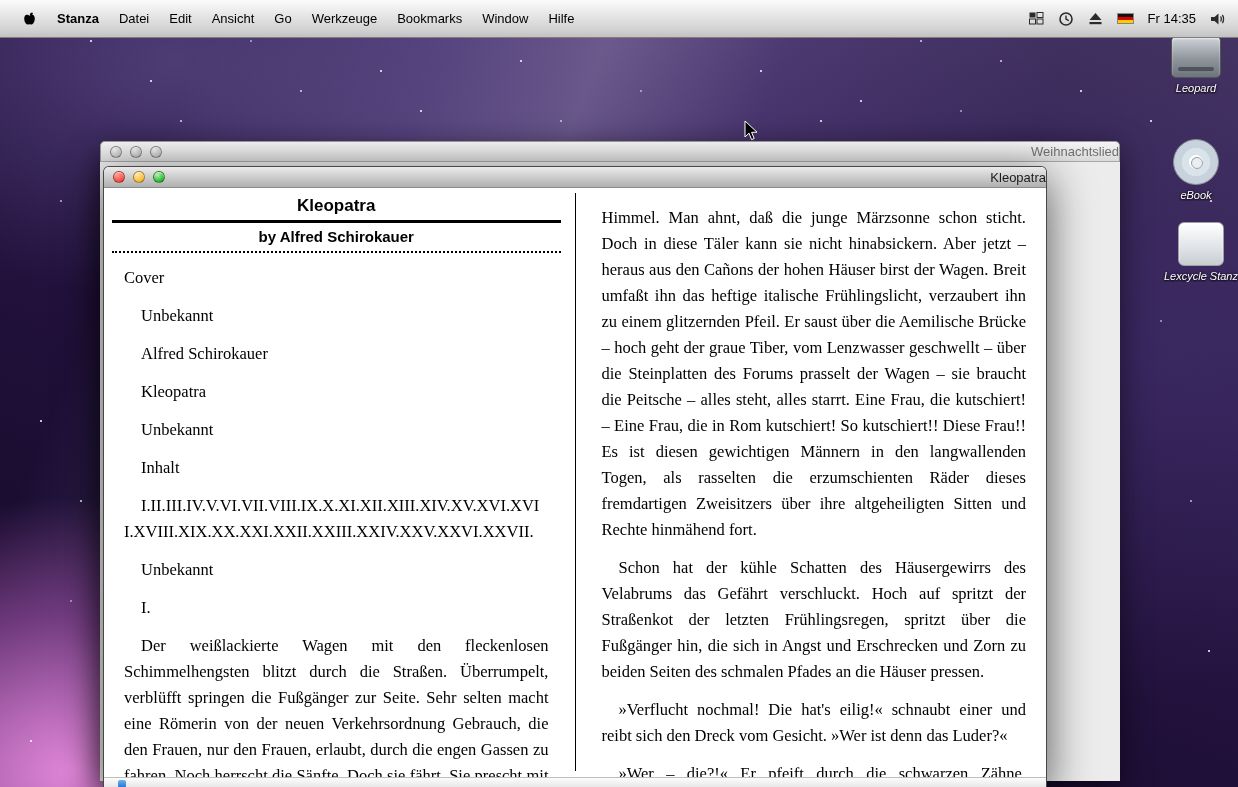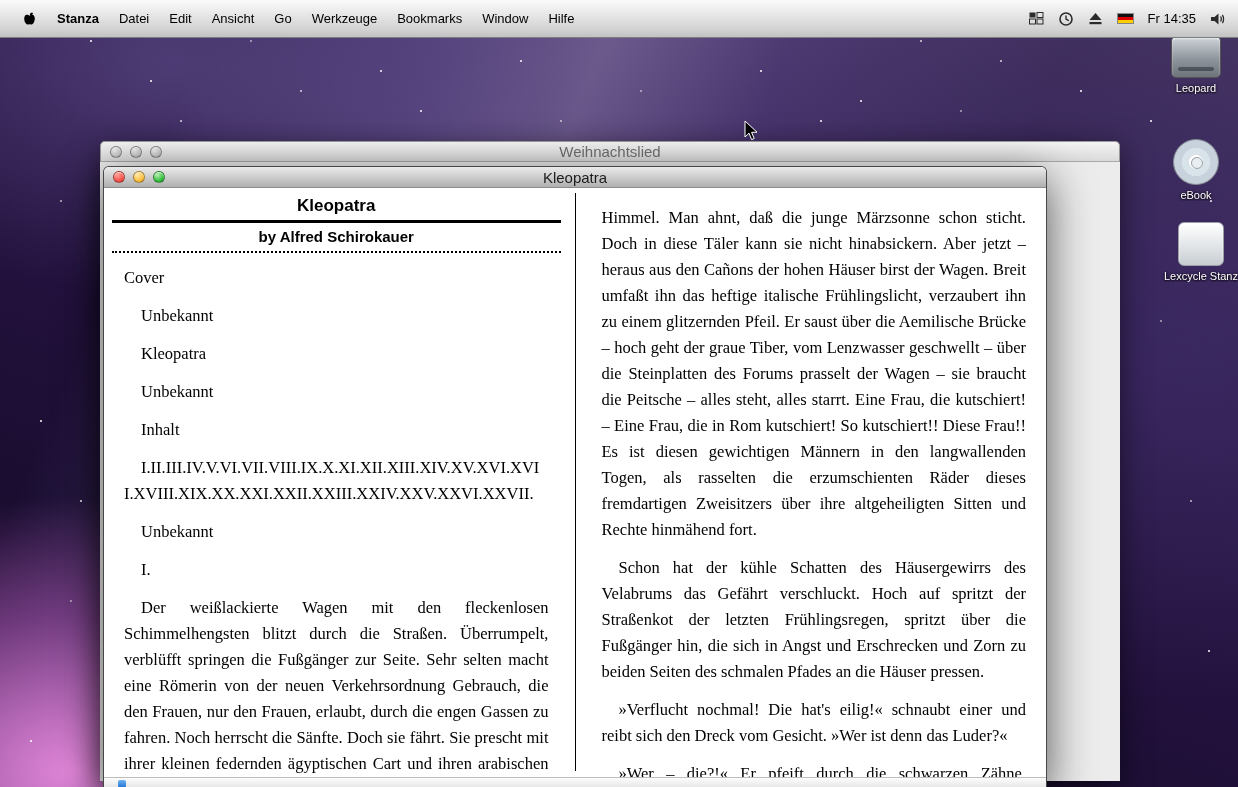--- a/index.html
+++ b/index.html
@@ -46,21 +46,21 @@
   .mb-icon { display:inline-flex; align-items:center; }
   .flag { width:17px; height:11px; display:inline-block; border:1px solid rgba(0,0,0,.4); }
   .flag .b1 { height:33.3%; background:#111; } .flag .b2 { height:33.3%; background:#d00; } .flag .b3 { height:33.4%; background:#ffce00; }
   .clock-text { font-size:13px; }
 
   
   .desk-icon { position:absolute; width:86px; text-align:center; z-index:5; cursor:default; }
   .desk-icon .glyph { margin:0 auto 4px; }
   .desk-icon .label {
     color:#fff; font-size:11px; text-shadow:0 1px 2px rgba(0,0,0,.9), 0 0 3px rgba(0,0,0,.8);
-    white-space:nowrap; overflow:hidden;
+    white-space:nowrap; overflow:hidden;font-style:italic;
   }
   .drive-internal { width:50px; height:42px; border-radius:5px;
     background:linear-gradient(#cfd4d9, #8e959c 55%, #6d747b);
     border:1px solid #555; box-shadow:inset 0 2px 2px rgba(255,255,255,.6);
     position:relative; }
   .drive-internal::after { content:""; position:absolute; left:6px; right:6px; bottom:6px; height:4px; border-radius:2px; background:rgba(40,45,50,.55); }
   .cd { width:46px; height:46px; border-radius:50%;
     background:radial-gradient(circle at 50% 50%, #bbb 0 14%, #fff 15% 22%, #d9e3ea 23% 45%, #c8d2dc 46% 70%, #aeb8c2 71% 100%);
     border:1px solid #8a9098; position:relative; }
   .cd::after { content:""; position:absolute; left:50%; top:50%; width:10px; height:10px; margin:-5px 0 0 -5px; border-radius:50%; background:#e9eef2; border:1px solid #9aa1a8; }
@@ -73,21 +73,21 @@
   .win-back { left:100px; top:141px; width:1020px; height:640px; z-index:8;
     box-shadow:0 8px 30px rgba(0,0,0,.55); background:#ececec; }
   .win-front { left:103px; top:166px; width:944px; height:621px; z-index:10;
     box-shadow:0 12px 45px rgba(0,0,0,.65); background:#fff;
     border:1px solid rgba(40,40,40,.85); border-bottom:none; display:flex; flex-direction:column; }
 
   .titlebar { height:21px; flex:0 0 21px; position:relative; display:flex; align-items:center;
     border-radius:5px 5px 0 0; }
   .titlebar.active { background:linear-gradient(#ebebeb, #c7c7c7 60%, #b0b0b0); border-bottom:1px solid #8b8b8b; }
   .titlebar.inactive { background:linear-gradient(#f4f4f4, #dadada); border:1px solid #9a9a9a; border-bottom:1px solid #a8a8a8; border-radius:5px 5px 0 0; }
-  .titlebar .title { position:absolute; left:0; right:0; text-align:center; font-size:15px; }
+  .titlebar .title { position:absolute; left:0; right:0; text-align:right; font-size:13px; }
   .titlebar.active .title { color:#1c1c1c; }
   .titlebar.inactive .title { color:#6f6f6f; }
   .lights { display:flex; gap:8px; margin-left:9px; z-index:2; }
   .light { width:12px; height:12px; border-radius:50%; border:1px solid rgba(0,0,0,.35);
     box-shadow:inset 0 1px 1px rgba(255,255,255,.7); }
   .light.red { background:radial-gradient(circle at 35% 30%, #ff9d97, #f8554b 60%, #d7352c); }
   .light.yellow { background:radial-gradient(circle at 35% 30%, #ffe9a8, #fdbf40 60%, #df9c1f); }
   .light.green { background:radial-gradient(circle at 35% 30%, #b6f0b0, #36c03e 60%, #1f9a2c); }
   .light.gray { background:radial-gradient(circle at 35% 30%, #efefef, #c9c9c9 60%, #b0b0b0); }
 
@@ -207,20 +207,21 @@
     <span class="title">Kleopatra</span>
   </div>
   <div class="reader">
     <div class="col">
       <div class="book-title">Kleopatra</div>
       <div class="rule-thick"></div>
       <div class="byline">by Alfred Schirokauer</div>
       <div class="rule-dotted"></div>
       <p>Cover</p>
       <p class="indent">Unbekannt</p>
+      <p class="indent">Alfred Schirokauer</p>
       <p class="indent">Kleopatra</p>
       <p class="indent">Unbekannt</p>
       <p class="indent">Inhalt</p>
       <p class="indent" style="word-break:break-all;">I.II.III.IV.V.VI.VII.VIII.IX.X.XI.XII.XIII.XIV.XV.XVI.XVII.XVIII.XIX.XX.XXI.XXII.XXIII.XXIV.XXV.XXVI.XXVII.</p>
       <p class="indent">Unbekannt</p>
       <p class="indent">I.</p>
       <p class="indent">Der weißlackierte Wagen mit den fleckenlosen Schimmelhengsten blitzt durch die Straßen. Überrumpelt, verblüfft springen die Fußgänger zur Seite. Sehr selten macht eine Römerin von der neuen Verkehrsordnung Gebrauch, die den Frauen, nur den Frauen, erlaubt, durch die engen Gassen zu fahren. Noch herrscht die Sänfte. Doch sie fährt. Sie prescht mit ihrer kleinen federnden ägyptischen Cart und ihren arabischen Vollblütern durch die winkligen Straßen Roms. Führt selbst die Zügel. Hinter ihr sitzt würdesteif mit starrem Gesicht der numidische Kutscher.</p>
       <p class="indent">Über den tiefen Schluchten der Gassen steht ein knallig blauer</p>
     </div>
     <div class="col-divider"></div>

